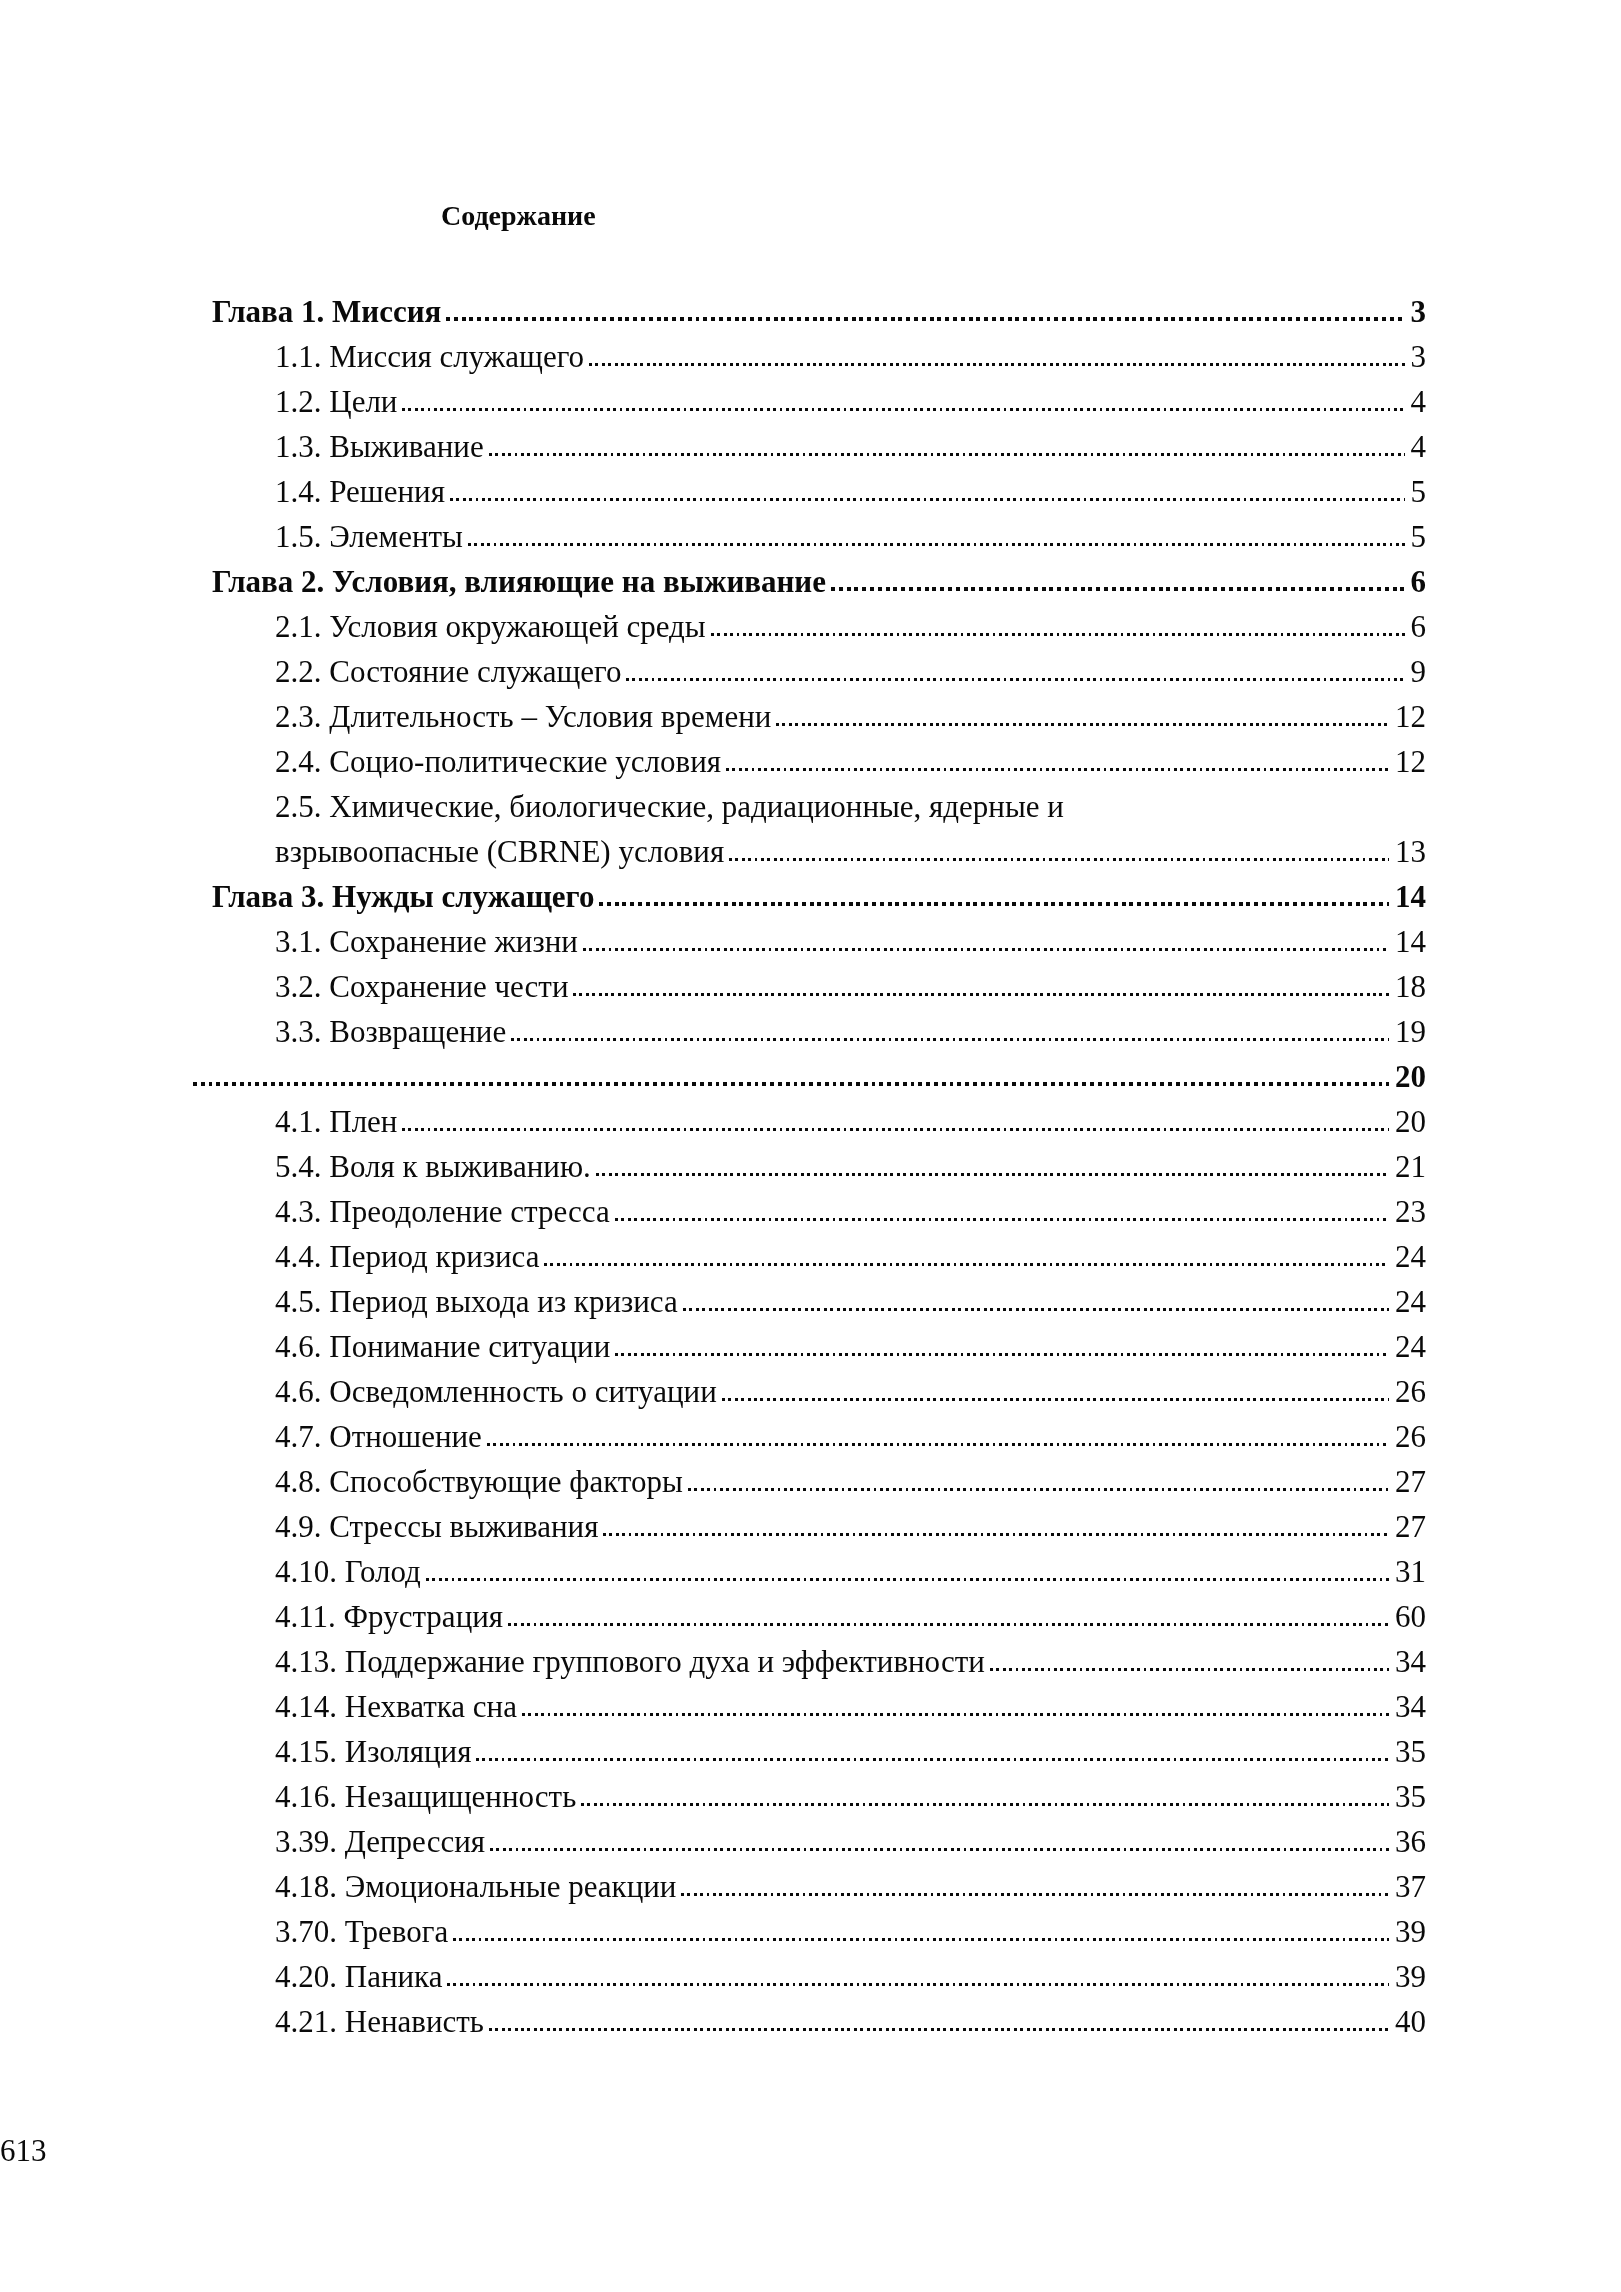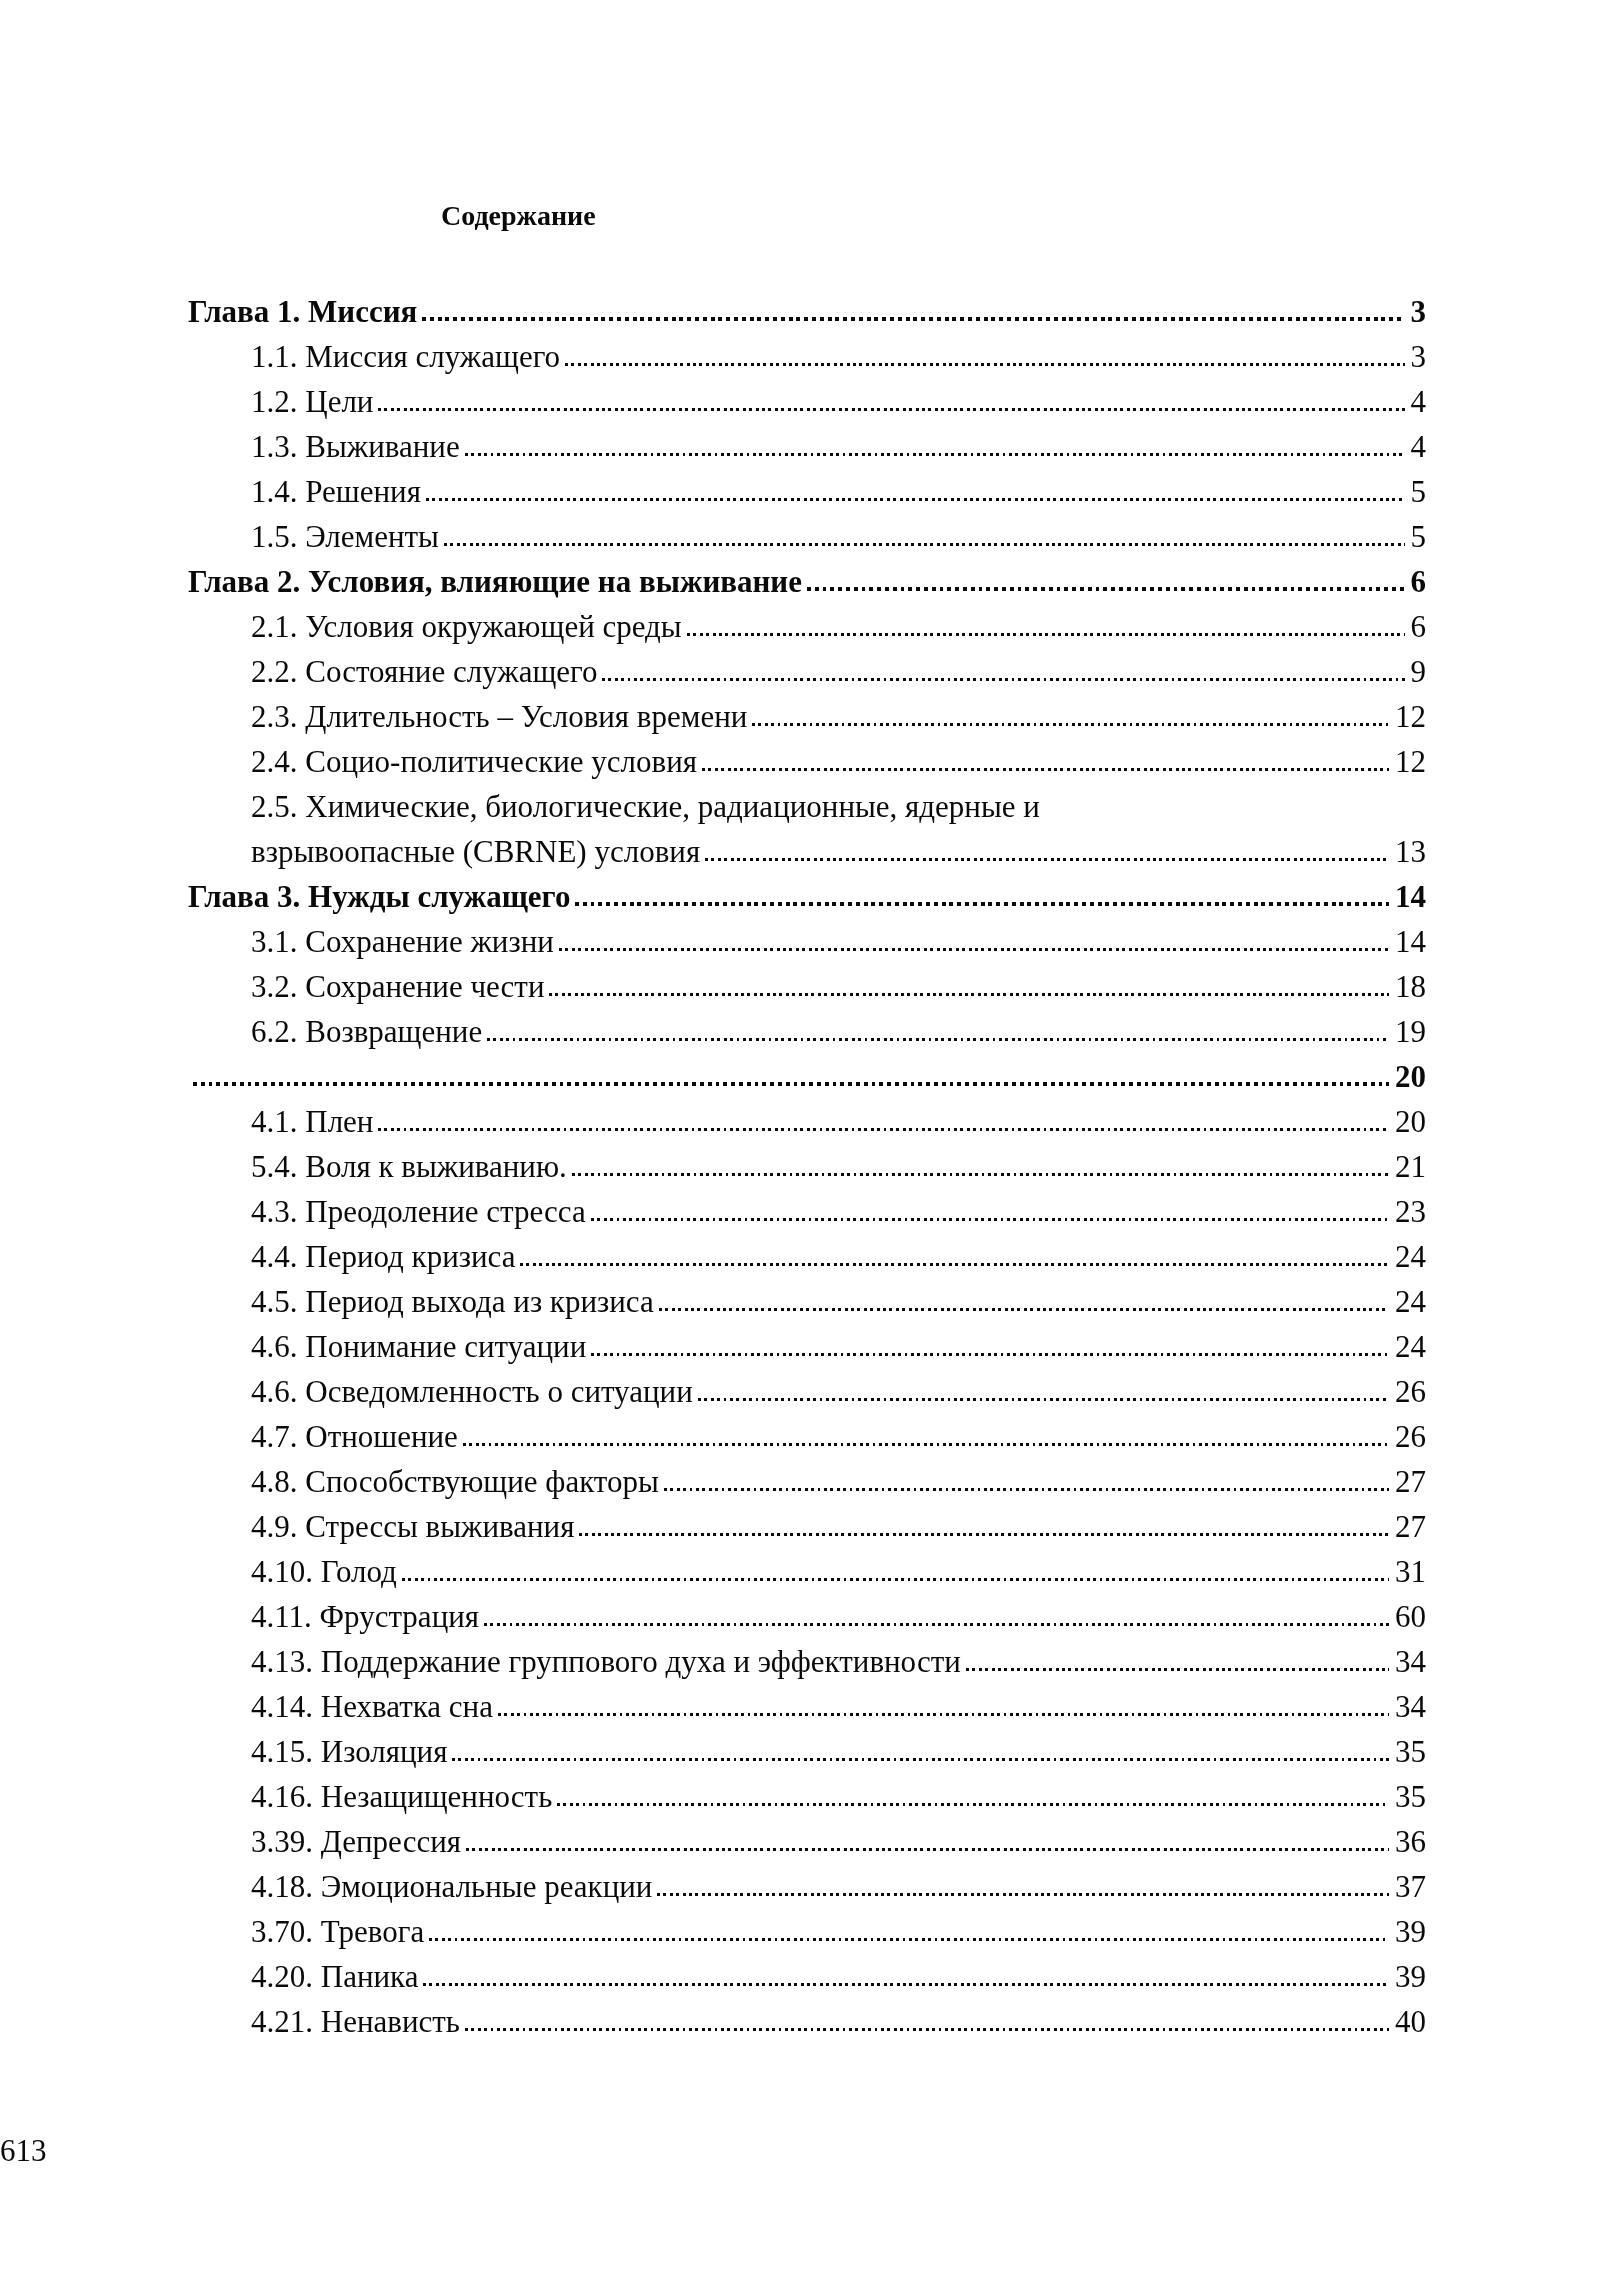--- a/index.html
+++ b/index.html
@@ -37,20 +37,21 @@
     align-items: flex-end;
     height: 45px;
     box-sizing: border-box;
     padding-bottom: 4.9px;
   }
   .row.sub { padding-left: 63px; }
   .row.chapter { font-weight: bold; }
   .label {
     white-space: nowrap;
     line-height: 1.1;
+    margin-left: 24px;
   }
   .leader {
     flex: 1 1 auto;
     height: 2.9px;
     margin: 0 5.9px 7.8px 4.9px;
     background: repeating-linear-gradient(90deg, #0a0a0a 0 2.9px, transparent 2.9px 6.4px);
   }
   .row.chapter .leader {
     height: 3.9px;
     margin-bottom: 7.8px;
@@ -145,21 +146,21 @@
         <span class="label">3.1. Сохранение жизни</span>
         <span class="leader"></span>
         <span class="pagenum">14</span>
       </div>
       <div class="row sub">
         <span class="label">3.2. Сохранение чести</span>
         <span class="leader"></span>
         <span class="pagenum">18</span>
       </div>
       <div class="row sub">
-        <span class="label">6.2. Возвращение</span>
+        <span class="label">3.3. Возвращение</span>
         <span class="leader"></span>
         <span class="pagenum">19</span>
       </div>
       <div class="row chapter">
         <span class="leader"></span>
         <span class="pagenum">20</span>
       </div>
       <div class="row sub">
         <span class="label">4.1. Плен</span>
         <span class="leader"></span>

